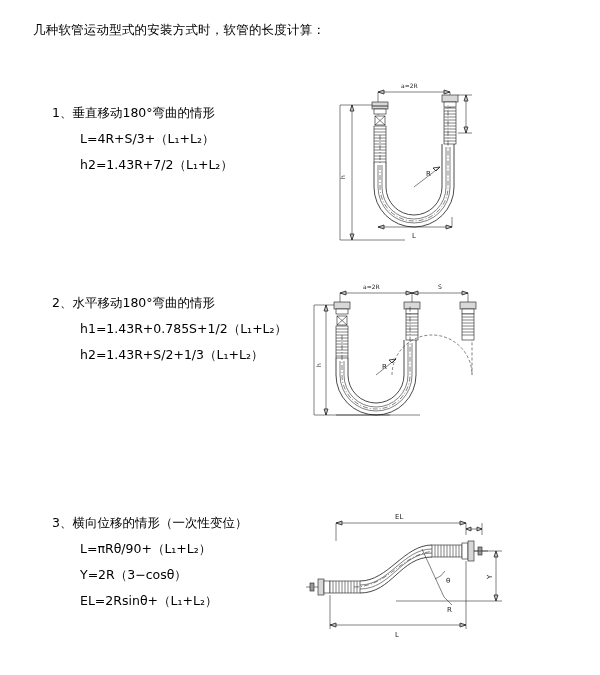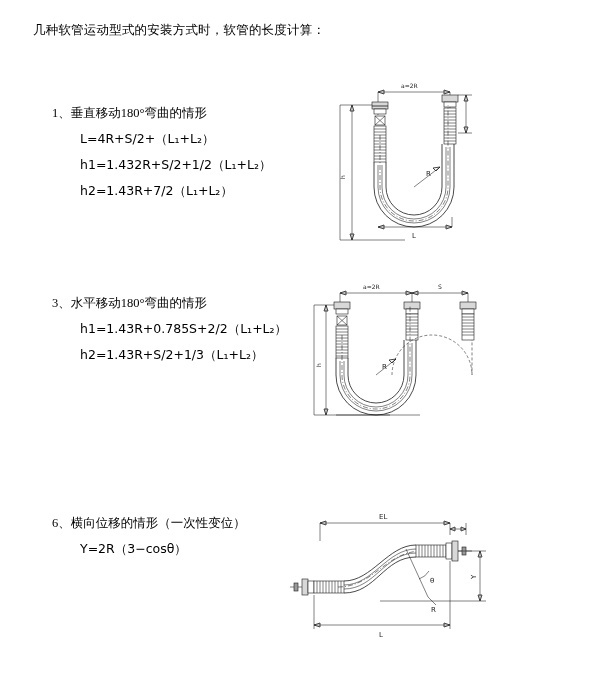--- a/index.html
+++ b/index.html
@@ -38,35 +38,34 @@
 
   .textblock {
     position: absolute;
     left: 52px;
     width: 250px;
   }
   .title {
     font-size: 12.5px;
     white-space: nowrap;
     margin-bottom: 9px;
-    font-family: Liberation Serif, serif;
   }
   .formula {
     font-size: 12.5px;
     white-space: nowrap;
     margin-left: 28px;
     margin-bottom: 9px;
   }
 
   .figure {
     position: absolute;
   }
   .fig1 { left: 300px; top: -30px; }
   .fig2 { left: 300px; top: -20px; }
-  .fig3 { left: 280px; top: -10px; }
+  .fig3 { left: 296px; top: -10px; }
 
   svg { display: block; }
   .ln   { stroke: #1a1a1a; stroke-width: 0.8; fill: none; }
   .lnt  { stroke: #1a1a1a; stroke-width: 0.55; fill: none; }
   .dash { stroke: #1a1a1a; stroke-width: 0.55; fill: none; stroke-dasharray: 5 2 1 2; }
   .fillg { fill: #d8d8d8; stroke: #1a1a1a; stroke-width: 0.6; }
   .filld { fill: #9a9a9a; stroke: #1a1a1a; stroke-width: 0.6; }
   .fillw { fill: #ffffff; stroke: #1a1a1a; stroke-width: 0.6; }
   .dimtxt { font-family: "DejaVu Sans", "Liberation Sans", sans-serif; font-size: 6px; fill: #1a1a1a; }
   .dimtxt2 { font-family: "DejaVu Sans", "Liberation Sans", sans-serif; font-size: 7px; fill: #1a1a1a; }
@@ -74,22 +73,21 @@
 </head>
 <body>
 
 <div class="page">
 
   <div class="heading">几种软管运动型式的安装方式时，软管的长度计算：</div>
 
   <div class="section sec1">
     <div class="textblock">
       <div class="title">1、垂直移动180°弯曲的情形</div>
-      <div class="formula">L=4R+S/2+（L₁+L₂）</div>
-      <div class="formula">h1=1.432R+S/2+1/2（L₁+L₂）</div>
+      <div class="formula">L=4R+S/3+（L₁+L₂）</div>
       <div class="formula">h2=1.43R+7/2（L₁+L₂）</div>
     </div>
 
     <div class="figure fig1">
       <svg width="215" height="205" viewBox="0 0 215 205">
 
         <line class="lnt" x1="78" y1="17" x2="150" y2="17"></line>
         <path class="ln" d="M78 17 l6 -2 v4 z"></path>
         <path class="ln" d="M150 17 l-6 -2 v4 z"></path>
         <text class="dimtxt" x="101" y="13">a=2R</text>
@@ -169,22 +167,22 @@
         <path class="ln" d="M78 152 l6 -2 v4 z"></path>
         <path class="ln" d="M152 152 l-6 -2 v4 z"></path>
         <text class="dimtxt2" x="112" y="163">L</text>
         <line class="lnt" x1="152" y1="152" x2="152" y2="142"></line>
       </svg>
     </div>
   </div>
 
   <div class="section sec2">
     <div class="textblock">
-      <div class="title">3、水平移动180°弯曲的情形</div>
-      <div class="formula">h1=1.43R+0.785S+2/2（L₁+L₂）</div>
+      <div class="title">2、水平移动180°弯曲的情形</div>
+      <div class="formula">h1=1.43R+0.785S+1/2（L₁+L₂）</div>
       <div class="formula">h2=1.43R+S/2+1/3（L₁+L₂）</div>
     </div>
 
     <div class="figure fig2">
       <svg width="215" height="190" viewBox="0 0 215 190">
 
         <line class="lnt" x1="40" y1="18" x2="112" y2="18"></line>
         <path class="ln" d="M40 18 l6 -2 v4 z"></path>
         <path class="ln" d="M112 18 l-6 -2 v4 z"></path>
         <text class="dimtxt" x="63" y="14">a=2R</text>
@@ -265,22 +263,24 @@
         <path class="ln" d="M96 84 l-7 1 l3 3 z"></path>
         <text class="dimtxt2" x="82" y="94">R</text>
 
         <line class="lnt" x1="36" y1="140" x2="120" y2="140"></line>
       </svg>
     </div>
   </div>
 
   <div class="section sec3">
     <div class="textblock">
-      <div class="title">6、横向位移的情形（一次性变位）</div>
+      <div class="title">3、横向位移的情形（一次性变位）</div>
+      <div class="formula">L=πRθ/90+（L₁+L₂）</div>
       <div class="formula">Y=2R（3−cosθ）</div>
+      <div class="formula">EL=2Rsinθ+（L₁+L₂）</div>
     </div>
 
     <div class="figure fig3">
       <svg width="230" height="140" viewBox="0 0 230 140">
 
         <line class="lnt" x1="40" y1="18" x2="170" y2="18"></line>
         <path class="ln" d="M40 18 l6 -2 v4 z"></path>
         <path class="ln" d="M170 18 l-6 -2 v4 z"></path>
         <text class="dimtxt2" x="99" y="14">EL</text>
         <line class="lnt" x1="40" y1="18" x2="40" y2="36"></line>

